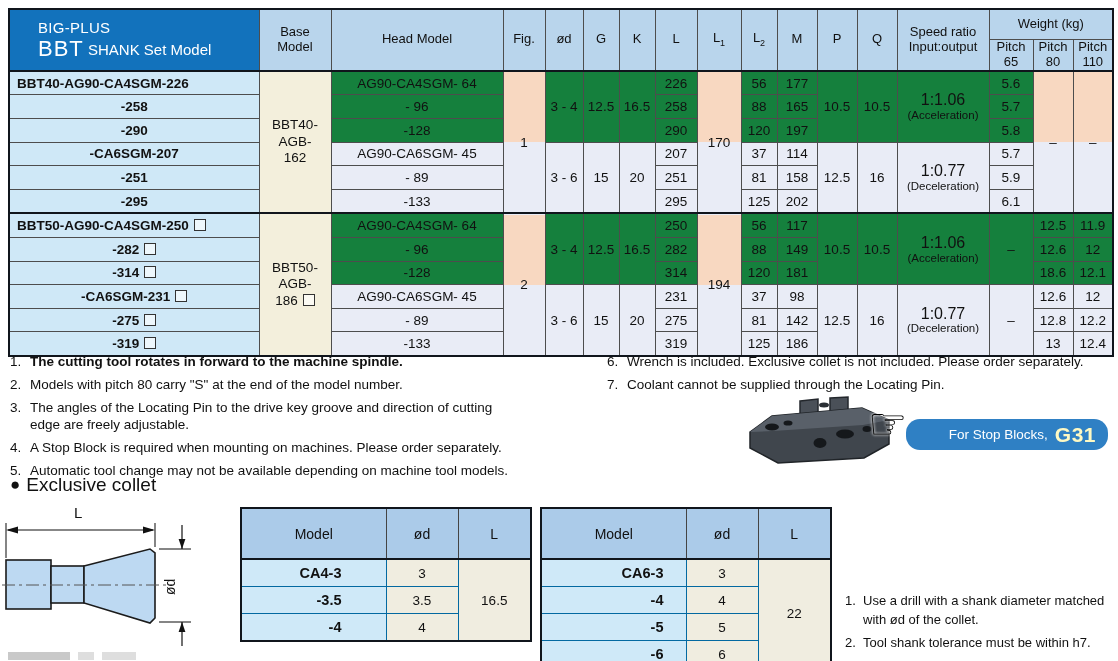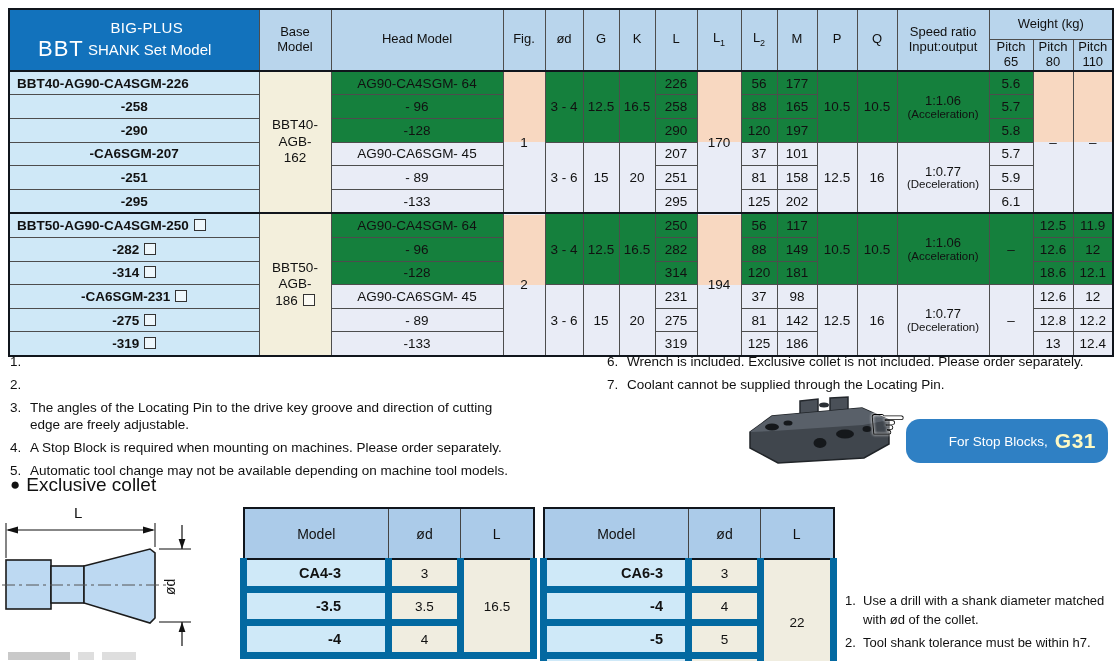--- a/index.html
+++ b/index.html
@@ -7,71 +7,71 @@
   #page{position:relative;width:1118px;height:661px;background:#fff;overflow:hidden;}
 
   
   table.mt{position:absolute;left:8px;top:8px;width:1104px;border-collapse:collapse;table-layout:fixed;
            border:2.5px solid #10151c;}
   table.mt th, table.mt td{border:1px solid #4d4d4d;padding:0 3px;overflow:hidden;white-space:nowrap;}
   table.mt thead th{background:#b9d5ec;font-weight:normal;font-size:13px;text-align:center;line-height:1.15;}
   table.mt thead tr.hr1 th{height:29px;}
   table.mt thead tr.hr2 th{height:21px;}
   th.bluehead{background:#1272bc !important;color:#fff;text-align:left !important;padding-left:28px !important;}
-  th.bluehead .t1{font-size:15px;letter-spacing:.3px;text-align:center;}
+  th.bluehead .t1{font-size:15px;letter-spacing:.3px;}
   th.bluehead .t2{font-size:15px;}
   th.bluehead .bbt{font-size:22px;letter-spacing:1px;vertical-align:-1px;}
   th.single{font-size:15px;}
   th.srh{font-size:12.5px;}
   th.pitchh{font-size:10.5px;line-height:1.05;}
   table.mt sub{font-size:9px;}
   table.mt tbody td{height:22.6px;font-size:13.5px;text-align:center;}
   tbody tr:first-child td{border-top:2.5px solid #10151c;margin-left:30px;}
   tr.gsep td{border-top:2.5px solid #10151c;}
   td.model{background:#cfe8f7;font-weight:bold;font-size:14px;text-align:right;padding-right:6px;}
   td.model.first{text-align:left;padding-left:7px;}
   td.base{background:#f3efdc;text-align:center;font-size:13px;line-height:1.22;}
   td.head{text-align:right;padding-right:7px;}
   td.peach{background:#15803d;}
   td.lav{background:#e9ecf6;}
   td.split{background:linear-gradient(to bottom,#f8d8c1 50%,#e9ecf6 50%);}
   td.sr{line-height:1.05;}
   td.sr .srsub{font-size:11.5px;}
-  td.sr .srmain{font-size:13px;}
+  td.sr .srmain{font-size:16px;}
   span.cb{display:inline-block;width:10px;height:10px;border:1.6px solid #333;background:rgba(255,255,255,.65);
           margin-left:5px;vertical-align:-1px;}
 
   
   .notes{position:absolute;font-size:13.5px;line-height:1.32;}
   #notes-left{left:10px;top:353px;width:508px;}
   #notes-right{left:607px;top:353px;width:505px;}
   .note{display:flex;margin-bottom:5px;}
   .note .n{flex:none;width:20px;}
   .note.bold .t{font-weight:bold;}
 
   
   #stopblock{position:absolute;left:742px;top:390px;}
   #badge{position:absolute;left:868px;top:408px;width:246px;height:44px;}
-  #badge .pill{position:absolute;left:38px;top:11px;width:202px;height:44px;background:#2f80c4;border-radius:14px;
+  #badge .pill{position:absolute;left:38px;top:11px;width:202px;height:31px;background:#2f80c4;border-radius:14px;
                display:flex;align-items:center;justify-content:flex-end;padding-right:12px;box-sizing:border-box;}
   #badge .pill .lbl{color:#fff;font-size:13.5px;margin-right:7px;}
   #badge .pill .code{color:#fef9c3;font-size:21px;font-weight:bold;letter-spacing:.5px;}
   #badge .hand{position:absolute;left:0;top:-6px;font-size:44px;color:#000;line-height:1;
                text-shadow:0 0 3px #fff, 0 0 3px #fff;}
 
   
   #collet-heading{position:absolute;left:10px;top:474px;font-size:19px;}
   #collet-heading .bullet{font-size:17px;margin-right:6px;vertical-align:1px;}
   #collet-diagram{position:absolute;left:2px;top:496px;}
   table.ct{position:absolute;border-collapse:collapse;table-layout:fixed;border:2.5px solid #10151c;width:290px;}
   #ct1{left:240px;top:507px;}
   #ct2{left:540px;top:507px;}
   table.ct th{background:#abcbe9;font-weight:normal;font-size:14px;height:47px;border:1px solid #444;
               border-bottom:2.5px solid #10151c;}
-  table.ct td{border:7px solid #0369a1;height:24px;font-size:13.5px;text-align:center;background:#f0ede0;}
+  table.ct td{border:1px solid #0369a1;height:24px;font-size:13.5px;text-align:center;background:#f0ede0;}
   table.ct td.cmodel{background:#cfe9f8;font-weight:bold;font-size:14.5px;text-align:right;}
   #ct1 td.cmodel{padding-right:44px;}
   #ct2 td.cmodel{padding-right:22px;}
   #collet-notes{position:absolute;left:845px;top:592px;width:278px;font-size:13px;line-height:1.45;}
   #collet-notes .note{margin-bottom:4px;}
   #collet-notes .n{width:18px;}
 
   
   #partial-logo{position:absolute;left:8px;top:652px;display:flex;gap:8px;}
   #partial-logo .pl1{width:62px;height:8px;background:#c9c9c9;}
@@ -175,21 +175,21 @@
         <td class="peach">5.8</td>
       </tr>
       <tr>
         <td class="model">-CA6SGM-207</td>
         <td class="head lav">AG90-CA6SGM- 45</td>
         <td class="lav" rowspan="3">3 - 6</td>
         <td class="lav" rowspan="3">15</td>
         <td class="lav" rowspan="3">20</td>
         <td class="lav">207</td>
         <td class="lav">37</td>
-        <td class="lav">101</td>
+        <td class="lav">114</td>
         <td class="lav" rowspan="3">12.5</td>
         <td class="lav" rowspan="3">16</td>
         <td class="lav sr" rowspan="3">
           <div class="srmain">1:0.77</div>
             <div class="srsub">(Deceleration)</div>
         </td>
         <td class="lav">5.7</td>
       </tr>
       <tr>
         <td class="model">-251</td>
@@ -288,23 +288,25 @@
         <td class="lav">186</td>
         <td class="lav">13</td>
         <td class="lav">12.4</td>
       </tr>
     </tbody>
   </table>
 
   <div class="notes" id="notes-left">
     <div class="note bold">
         <span class="n">1.</span>
+        <span class="t">The cutting tool rotates in forward to the machine spindle.</span>
       </div>
     <div class="note">
         <span class="n">2.</span>
+        <span class="t">Models with pitch 80 carry "S" at the end of the model number.</span>
       </div>
     <div class="note">
         <span class="n">3.</span>
         <span class="t">The angles of the Locating Pin to the drive key groove and direction of cutting edge are freely adjustable.</span>
       </div>
     <div class="note">
         <span class="n">4.</span>
         <span class="t">A Stop Block is required when mounting on machines. Please order separately.</span>
       </div>
     <div class="note">

